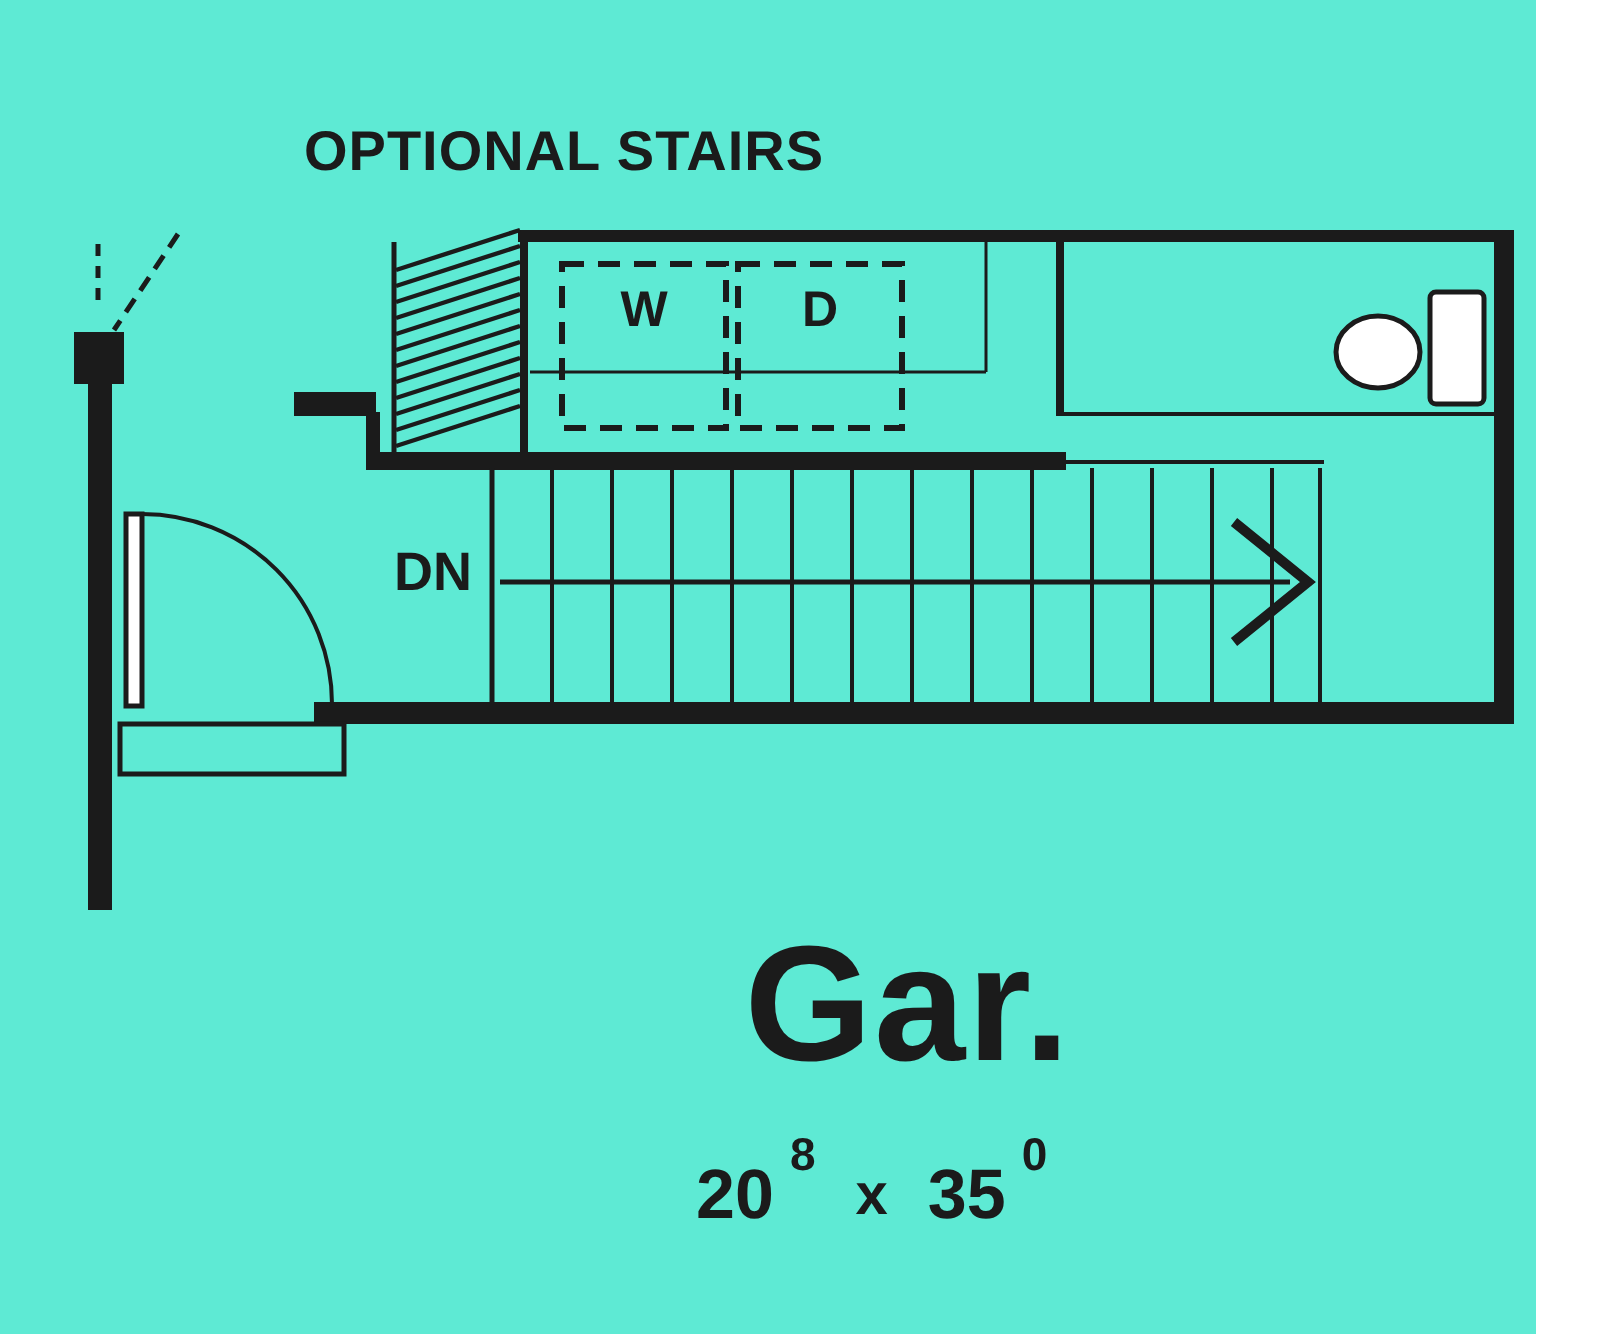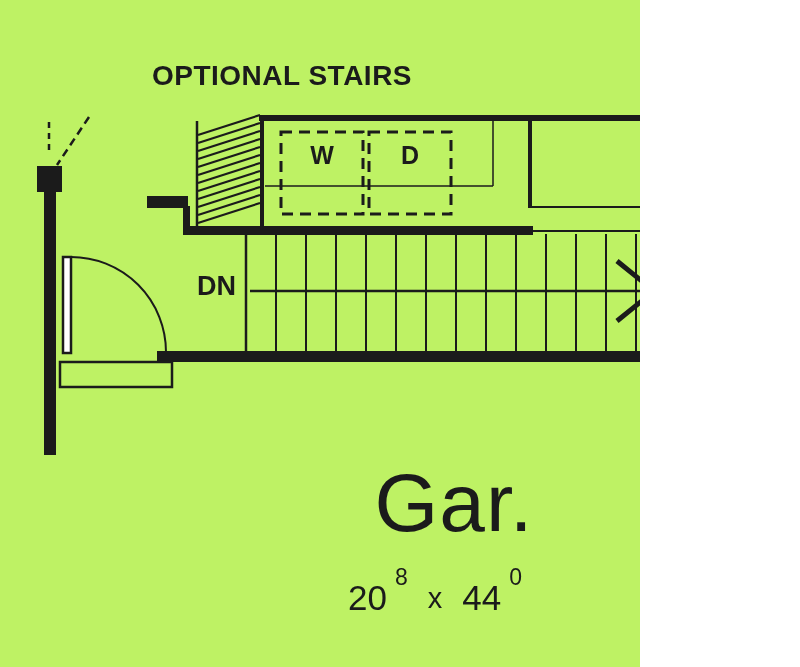--- a/index.html
+++ b/index.html
@@ -1,40 +1,40 @@
 <!DOCTYPE html>
 <html><head>
 <meta charset="utf-8">
 <style>
   * { margin: 0; padding: 0; box-sizing: border-box; }
   html, body { background: #ffffff; }
   .canvas {
     position: relative;
-    width: 640px;
+    width: 768px;
     height: 667px;
-    background: #bef264;
+    background: #5eead4;
     overflow: hidden;
     font-family: "Liberation Sans", sans-serif;
     color: #1b1b1b;
   }
   .canvas svg { position: absolute; left: 0; top: 0; }
   .lbl { position: absolute; font-weight: 700; color: #1b1b1b; white-space: nowrap; }
   .lbl.optional { left: 152px; top: 60px; font-size: 28px; letter-spacing: 0.5px; }
   .lbl.wlab { left: 281px; top: 141px; width: 82px; text-align: center; font-size: 25px; }
   .lbl.dlab { left: 369px; top: 141px; width: 82px; text-align: center; font-size: 25px; }
   .lbl.dn  { left: 197px; top: 271px; font-size: 27px; }
   .room-name {
     position: absolute; left: 354px; top: 456px; width: 200px;
-    text-align: center; font-size: 82px; font-weight: 400;
+    text-align: center; font-size: 82px; font-weight: 700;
     letter-spacing: 1px; color: #1b1b1b;
   }
   .dims {
     position: absolute; left: 348px; top: 580px;
     display: inline-flex; align-items: flex-start;
-    color: #1b1b1b; font-weight: 400;
+    color: #1b1b1b; font-weight: 700;
   }
   .dims .big { font-size: 35px; line-height: 1; }
   .dims .sup { font-size: 23px; line-height: 1; position: relative; top: -14px; margin-left: 8px; }
   .dims .sep { font-size: 29px; position: relative; top: 4px; margin-left: 20px; margin-right: 20px; }
 </style>
 </head>
 <body>
 
 <div class="canvas">
 
@@ -126,17 +126,17 @@
   <div class="lbl wlab">W</div>
   <div class="lbl dlab">D</div>
   <div class="lbl dn">DN</div>
 
   <div class="room-name">Gar.</div>
 
   <div class="dims">
     <span class="big">20</span>
     <span class="sup">8</span>
     <span class="sep big">x</span>
-    <span class="big">44</span>
+    <span class="big">35</span>
     <span class="sup">0</span>
   </div>
 
 </div>
 
 </body></html>

